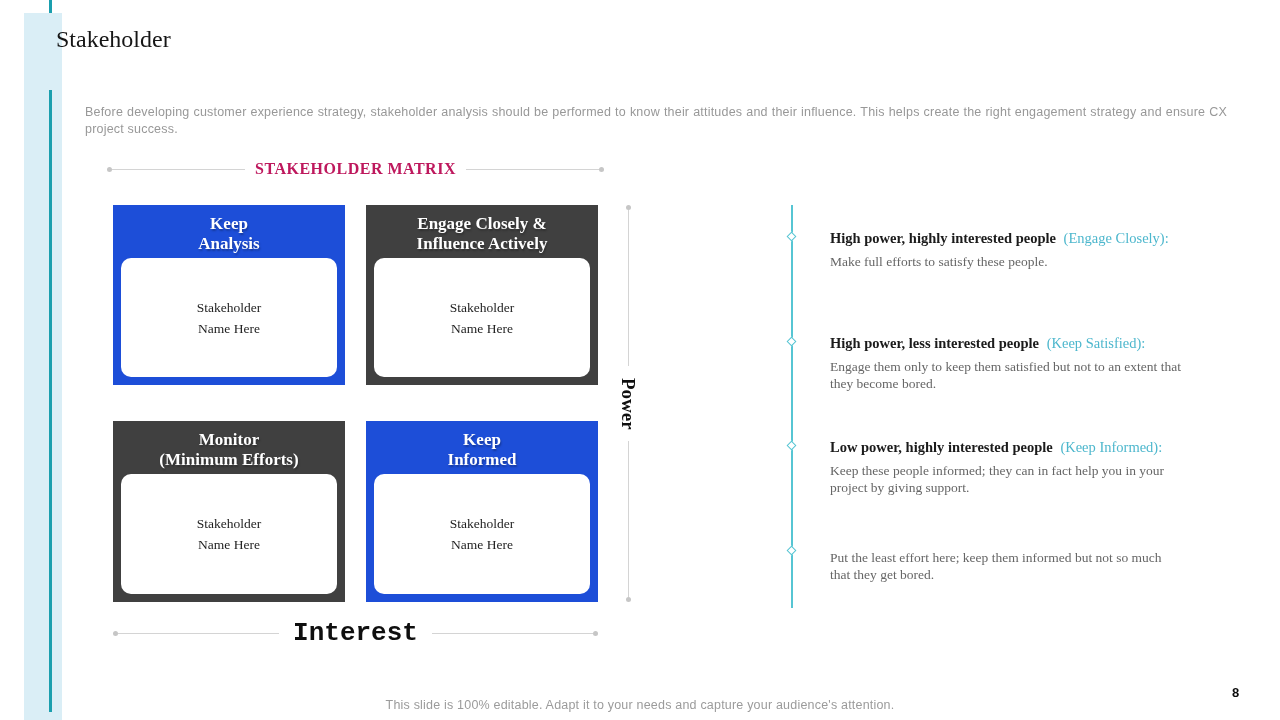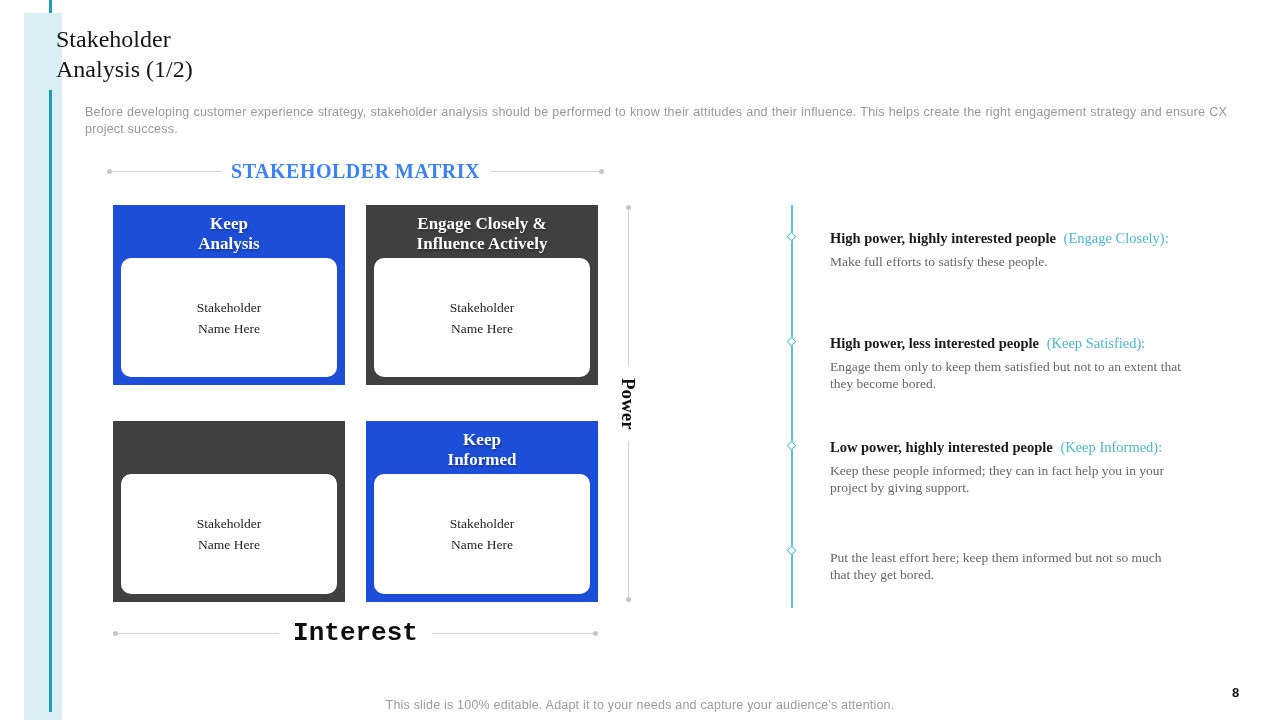--- a/index.html
+++ b/index.html
@@ -11,21 +11,21 @@
   .accent-main { position:absolute; left:49px; top:90px; width:3px; height:622px; background:#1a9fae; }
 
   .page-title { position:absolute; left:56px; top:24px; font-family:"Liberation Serif",serif; font-size:24px; color:#161616; line-height:30px; font-weight:normal; }
   .page-title span { display:block; }
 
   .intro { position:absolute; left:85px; top:104px; width:1142px; font-size:12.5px; color:#989898; line-height:17px; text-align:justify; letter-spacing:0.2px; }
 
   .matrix-title-row { position:absolute; left:107px; top:160px; width:497px; display:flex; align-items:center; }
   .axis-dot { width:5px; height:5px; border-radius:50%; background:#c6c6c6; flex:0 0 auto; }
   .axis-line-h { flex:1; height:1px; background:#d4d4d4; }
-  .matrix-title-text { font-family:"Liberation Serif",serif; font-weight:bold; font-size:20px; letter-spacing:0.5px; color:#3b82f6; padding:0 10px; white-space:nowrap; }
+  .matrix-title-text { font-family:"Liberation Serif",serif; font-weight:bold; font-size:16px; letter-spacing:0.5px; color:#be185d; padding:0 10px; white-space:nowrap; }
 
   .quadrant { position:absolute; width:232px; }
   .quadrant.dark { background:#1d4ed8; }
   .quadrant.light { background:#404040; }
   .q-header { height:53px; display:flex; flex-direction:column; justify-content:center; align-items:center;
     font-family:"Liberation Serif",serif; font-weight:bold; font-size:17px; line-height:20px; color:#ffffff;
     text-shadow:1px 2px 2px rgba(0,0,0,0.28); text-align:center; padding-top:4px; }
   .q-inner { position:absolute; left:8px; right:8px; top:53px; bottom:8px; background:#ffffff; border-radius:10px;
     display:flex; flex-direction:column; justify-content:center; align-items:center;
     font-family:"Liberation Serif",serif; font-size:13.5px; line-height:21px; color:#1e1e1e; text-align:center; }
@@ -50,21 +50,20 @@
 </style>
 </head>
 <body>
 
 <div class="stripe"></div>
 <div class="accent-top"></div>
 <div class="accent-main"></div>
 
 <h1 class="page-title">
   <span>Stakeholder</span>
-  <span>Analysis (1/2)</span>
 </h1>
 
 <p class="intro">Before developing customer experience strategy, stakeholder analysis should be performed to know their attitudes and their influence. This helps create the right engagement strategy and ensure CX project success.</p>
 
 <div class="matrix-title-row">
   <span class="axis-dot"></span>
   <span class="axis-line-h"></span>
   <span class="matrix-title-text">STAKEHOLDER MATRIX</span>
   <span class="axis-line-h"></span>
   <span class="axis-dot"></span>
@@ -86,20 +85,24 @@
     <span>Engage Closely &amp;</span>
     <span>Influence Actively</span>
   </div>
   <div class="q-inner">
     <span>Stakeholder</span>
     <span>Name Here</span>
   </div>
 </div>
 
 <div class="quadrant light" style="left:113px; top:421px; height:181px;">
+  <div class="q-header">
+    <span>Monitor</span>
+    <span>(Minimum Efforts)</span>
+  </div>
   <div class="q-inner">
     <span>Stakeholder</span>
     <span>Name Here</span>
   </div>
 </div>
 
 <div class="quadrant dark" style="left:366px; top:421px; height:181px;">
   <div class="q-header">
     <span>Keep</span>
     <span>Informed</span>

